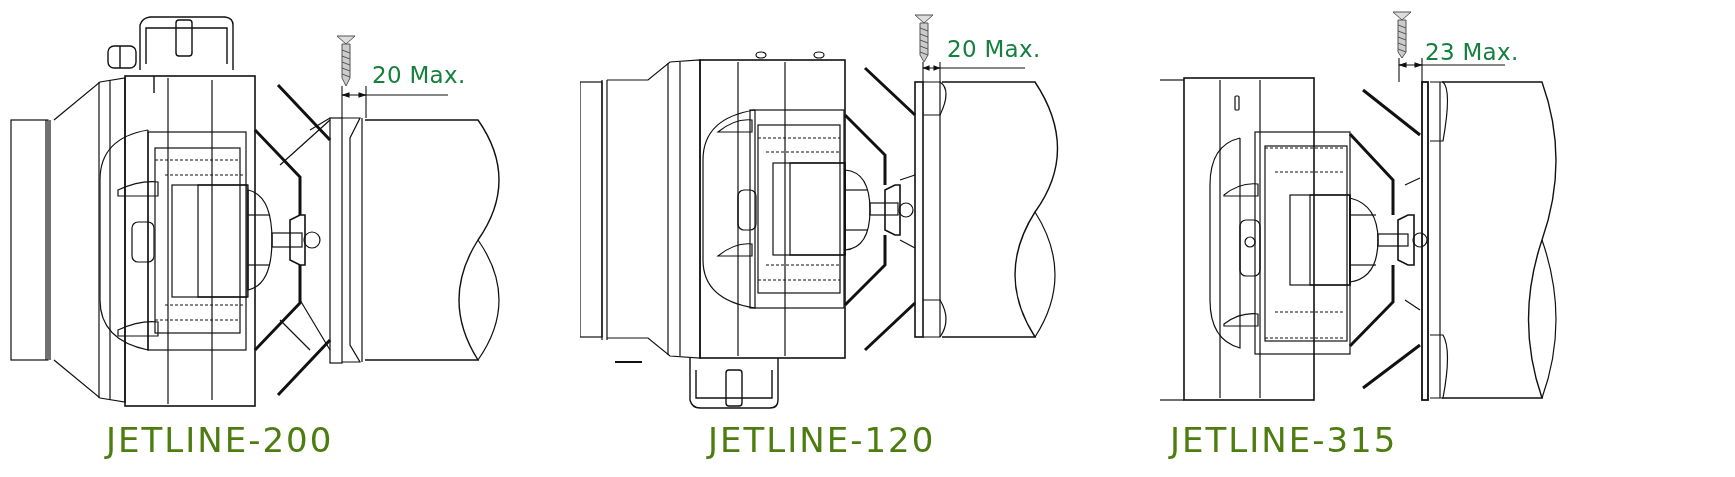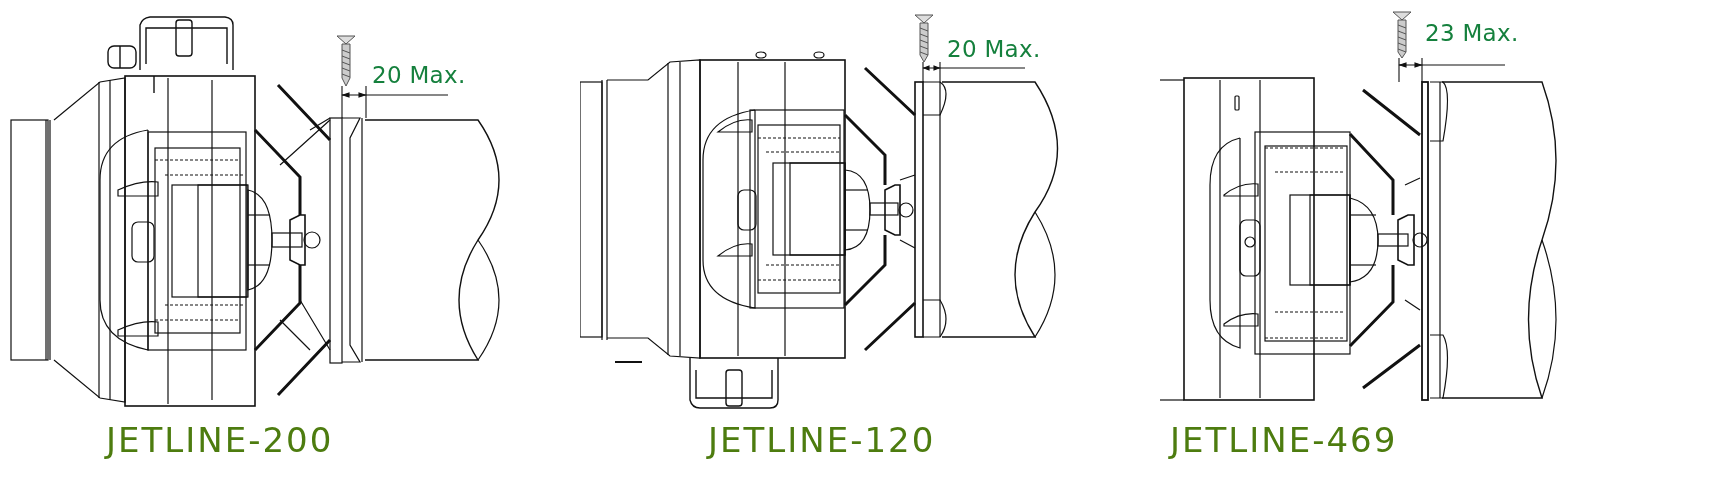--- a/index.html
+++ b/index.html
@@ -221,15 +221,15 @@
       <path d="M238 20 L246 20 L246 52 L242 58 L238 52 Z" fill="#ccc" stroke="#555" stroke-width="1"></path>
       <path d="M238 25 L246 28 M238 31 L246 34 M238 37 L246 40 M238 43 L246 46 M238 49 L246 52" stroke="#555" stroke-width="1"></path>
     </g>
     <g class="stroke" stroke-width="1.1">
       <line x1="239" y1="58" x2="239" y2="82"></line>
       <line x1="262" y1="58" x2="262" y2="82"></line>
       <line x1="239" y1="65" x2="345" y2="65"></line>
       <path d="M240 65 L246 63 L246 67 Z M261 65 L255 63 L255 67 Z" fill="#111"></path>
     </g>
   </svg>
-  <div class="dim-label" style="left:265px;top:20px;">23 Max.</div>
-  <div class="model-label" style="left:10px;">JETLINE-469</div>
+  <div class="dim-label" style="left:265px;top:39px;">23 Max.</div>
+  <div class="model-label" style="left:10px;">JETLINE-315</div>
 </div>
 
 </body></html>

